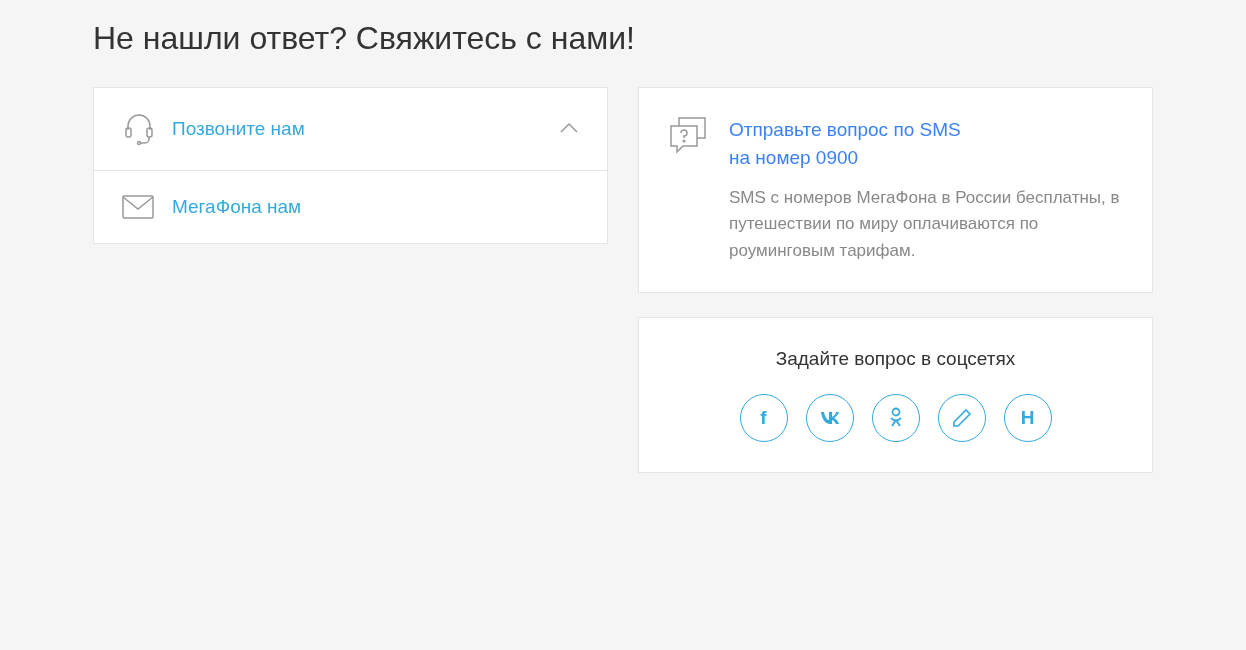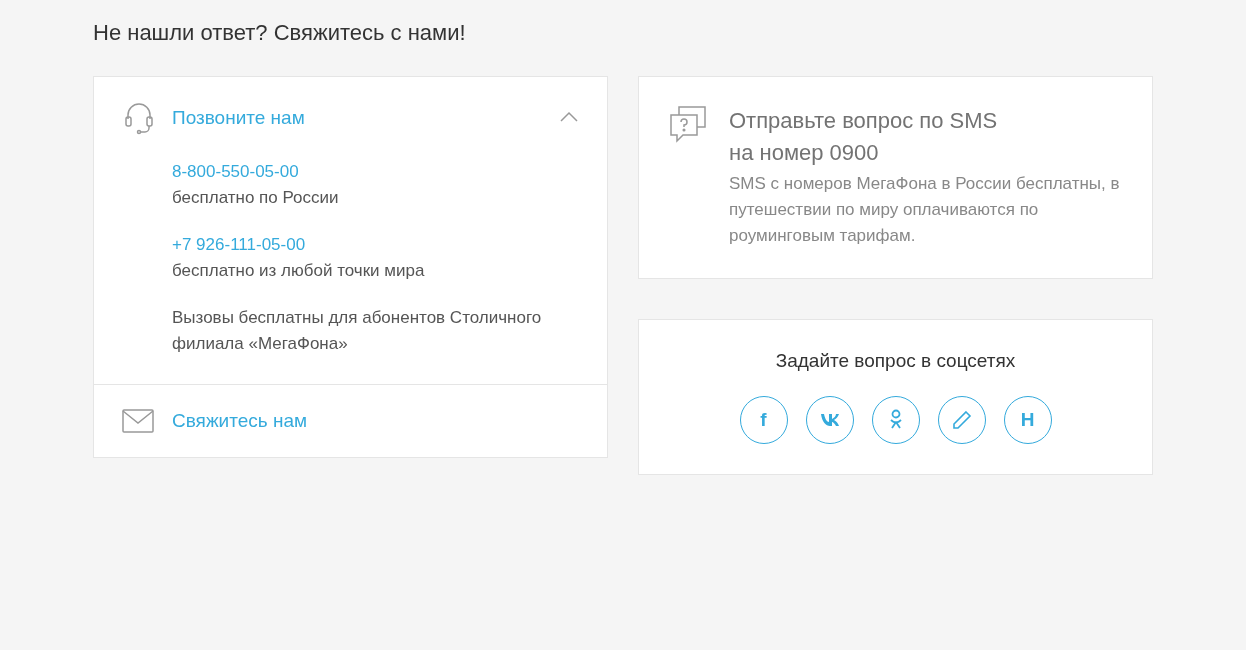--- a/index.html
+++ b/index.html
@@ -11,21 +11,21 @@
       font-family: -apple-system, BlinkMacSystemFont, "Segoe UI", Arial, sans-serif;
       background: #f5f5f5;
       padding: 20px 0;
     }
     .container {
       max-width: 1140px;
       margin: 0 auto;
       padding: 0 40px;
     }
     .heading {
-      font-size: 22px;
+      font-size: 32px;
       font-weight: 400;
       color: #333;
       margin-bottom: 30px;
     }
     .columns {
       display: flex;
       gap: 30px;
     }
     .col {
       flex: 1;
@@ -84,36 +84,36 @@
       display: flex;
     }
     .info-card .icon-slot {
       width: 62px;
       flex-shrink: 0;
     }
     .info-card .content {
       flex: 1;
     }
     .info-title {
-      font-size: 22px;
-      color: #737373;
+      font-size: 19px;
+      color: #3b82f6;
       line-height: 1.45;
-      margin-bottom: 2px;
+      margin-bottom: 14px;
     }
     .info-desc {
       font-size: 17px;
       color: #888;
       line-height: 1.55;
     }
     .social-card {
       background: #fff;
       border: 1px solid #e5e5e5;
       padding: 30px;
       text-align: center;
-      margin-top: 40px;
+      margin-top: 24px;
     }
     .social-title {
       font-size: 19px;
       color: #333;
       margin-bottom: 24px;
     }
     .social-row {
       display: flex;
       justify-content: center;
       gap: 18px;
@@ -159,38 +159,31 @@
                 <circle cx="17" cy="31" r="1.5"></circle>
               </svg>
             </span>
             <span class="title">Позвоните нам</span>
             <span class="chevron">
               <svg width="20" height="12" viewBox="0 0 20 12" class="svg-icon">
                 <path d="M2 10 L10 2 L18 10"></path>
               </svg>
             </span>
           </div>
-          <div class="accordion-body">
-            <div><a href="#" class="phone-link">8-800-550-05-00</a></div>
-            <div class="phone-note">бесплатно по России</div>
-            <div><a href="#" class="phone-link">+7 926-111-05-00</a></div>
-            <div class="phone-note">бесплатно из любой точки мира</div>
-            <div class="phone-note">Вызовы бесплатны для абонентов Столичного филиала «МегаФона»</div>
-          </div>
         </div>
 
         <div class="accordion-item">
           <div class="accordion-header">
             <span class="icon-slot">
               <svg width="32" height="24" viewBox="0 0 32 24" class="svg-icon">
                 <rect x="1" y="1" width="30" height="22" rx="1"></rect>
                 <path d="M1 2 L16 14 L31 2"></path>
               </svg>
             </span>
-            <span class="title">Свяжитесь нам</span>
+            <span class="title">МегаФона нам</span>
           </div>
         </div>
 
 
       </div>
     </div>
 
     <div class="col">
       <div class="info-card">
         <div class="icon-slot">

